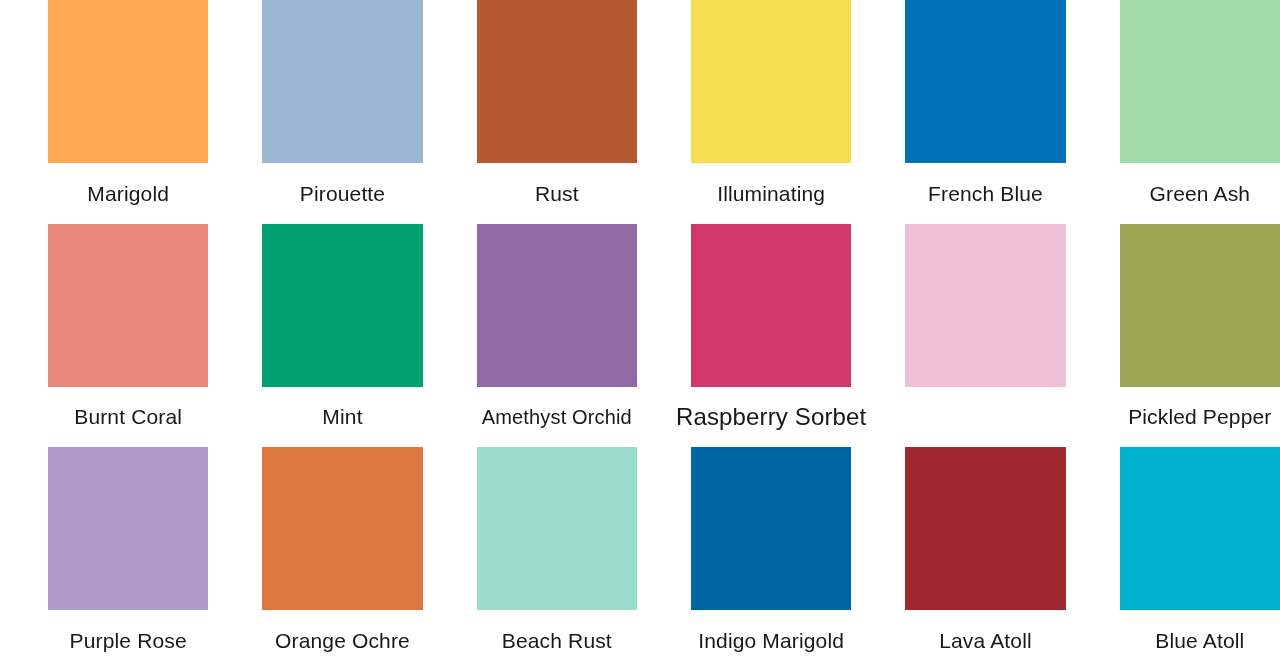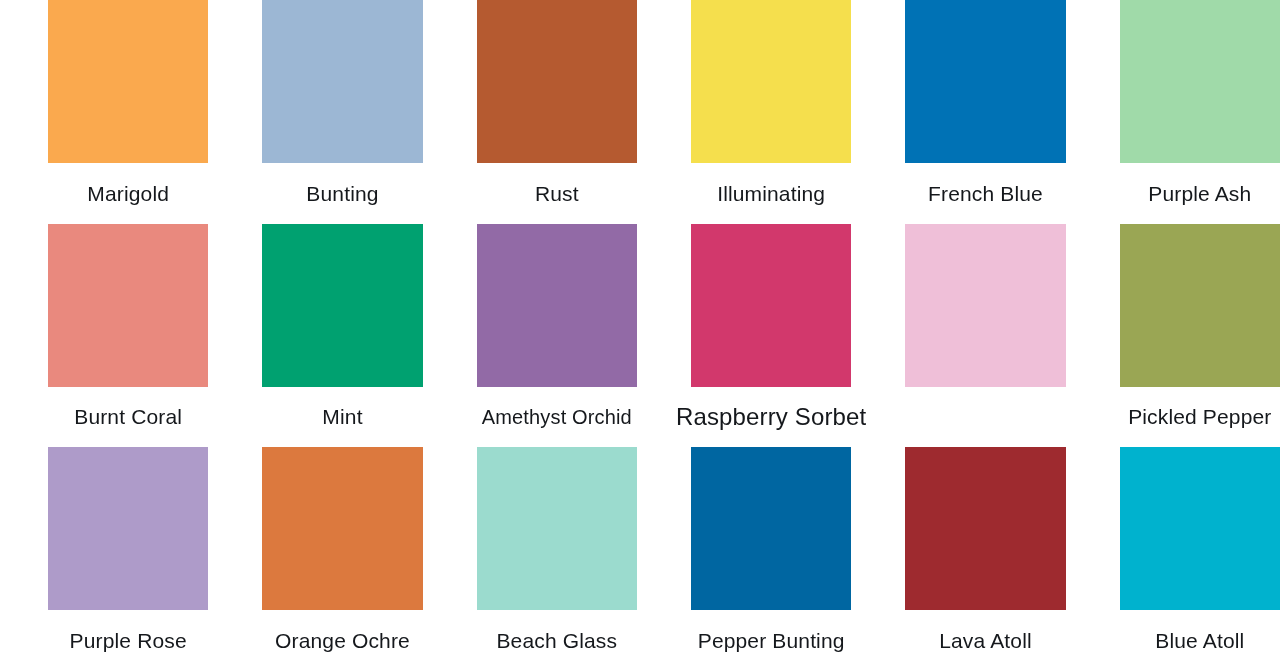--- a/index.html
+++ b/index.html
@@ -61,37 +61,37 @@
 </head>
 <body style="background: rgb(255, 255, 255);">
 
 <div id="palette-grid" style="background: rgb(255, 255, 255);">
     <div class="swatch-cell row-1">
       <div class="swatch-color" style="background-color: rgb(250, 169, 78);"></div>
       <div class="swatch-label">Marigold</div>
     </div>
     <div class="swatch-cell row-1">
       <div class="swatch-color" style="background-color: rgb(156, 183, 212);"></div>
-      <div class="swatch-label">Bunting</div>
+      <div class="swatch-label">Pirouette</div>
     </div>
     <div class="swatch-cell row-1">
       <div class="swatch-color" style="background-color: rgb(181, 90, 48);"></div>
       <div class="swatch-label">Rust</div>
     </div>
     <div class="swatch-cell row-1">
       <div class="swatch-color" style="background-color: rgb(245, 223, 77);"></div>
       <div class="swatch-label">Illuminating</div>
     </div>
     <div class="swatch-cell row-1">
       <div class="swatch-color" style="background-color: rgb(0, 114, 181);"></div>
       <div class="swatch-label">French Blue</div>
     </div>
     <div class="swatch-cell row-1">
       <div class="swatch-color" style="background-color: rgb(160, 218, 169);"></div>
-      <div class="swatch-label">Purple Ash</div>
+      <div class="swatch-label">Green Ash</div>
     </div>
     <div class="swatch-cell row-2">
       <div class="swatch-color" style="background-color: rgb(233, 137, 126);"></div>
       <div class="swatch-label">Burnt Coral</div>
     </div>
     <div class="swatch-cell row-2">
       <div class="swatch-color" style="background-color: rgb(0, 161, 112);"></div>
       <div class="swatch-label">Mint</div>
     </div>
     <div class="swatch-cell row-2">
@@ -112,25 +112,25 @@
     <div class="swatch-cell row-3">
       <div class="swatch-color" style="background-color: rgb(174, 155, 201);"></div>
       <div class="swatch-label">Purple Rose</div>
     </div>
     <div class="swatch-cell row-3">
       <div class="swatch-color" style="background-color: rgb(220, 121, 62);"></div>
       <div class="swatch-label">Orange Ochre</div>
     </div>
     <div class="swatch-cell row-3">
       <div class="swatch-color" style="background-color: rgb(155, 219, 206);"></div>
-      <div class="swatch-label">Beach Glass</div>
+      <div class="swatch-label">Beach Rust</div>
     </div>
     <div class="swatch-cell row-3">
       <div class="swatch-color" style="background-color: rgb(0, 102, 161);"></div>
-      <div class="swatch-label">Pepper Bunting</div>
+      <div class="swatch-label">Indigo Marigold</div>
     </div>
     <div class="swatch-cell row-3">
       <div class="swatch-color" style="background-color: rgb(158, 42, 47);"></div>
       <div class="swatch-label">Lava Atoll</div>
     </div>
     <div class="swatch-cell row-3">
       <div class="swatch-color" style="background-color: rgb(0, 178, 206);"></div>
       <div class="swatch-label">Blue Atoll</div>
     </div>
   </div>

